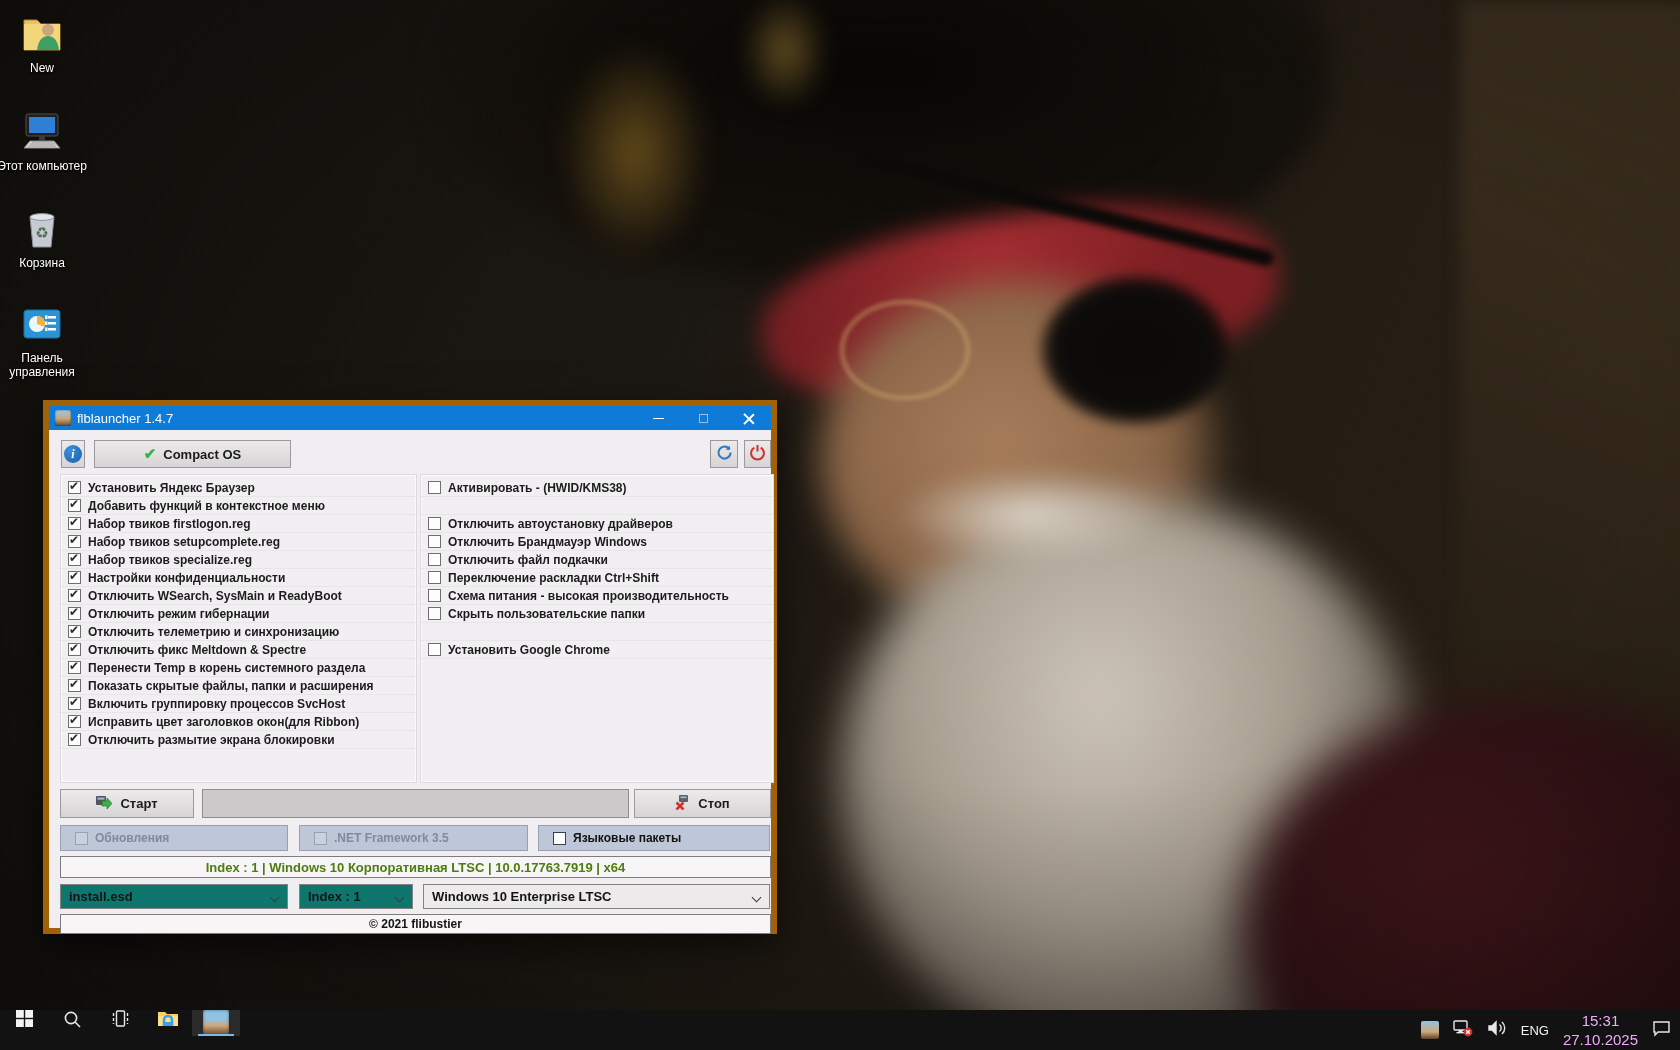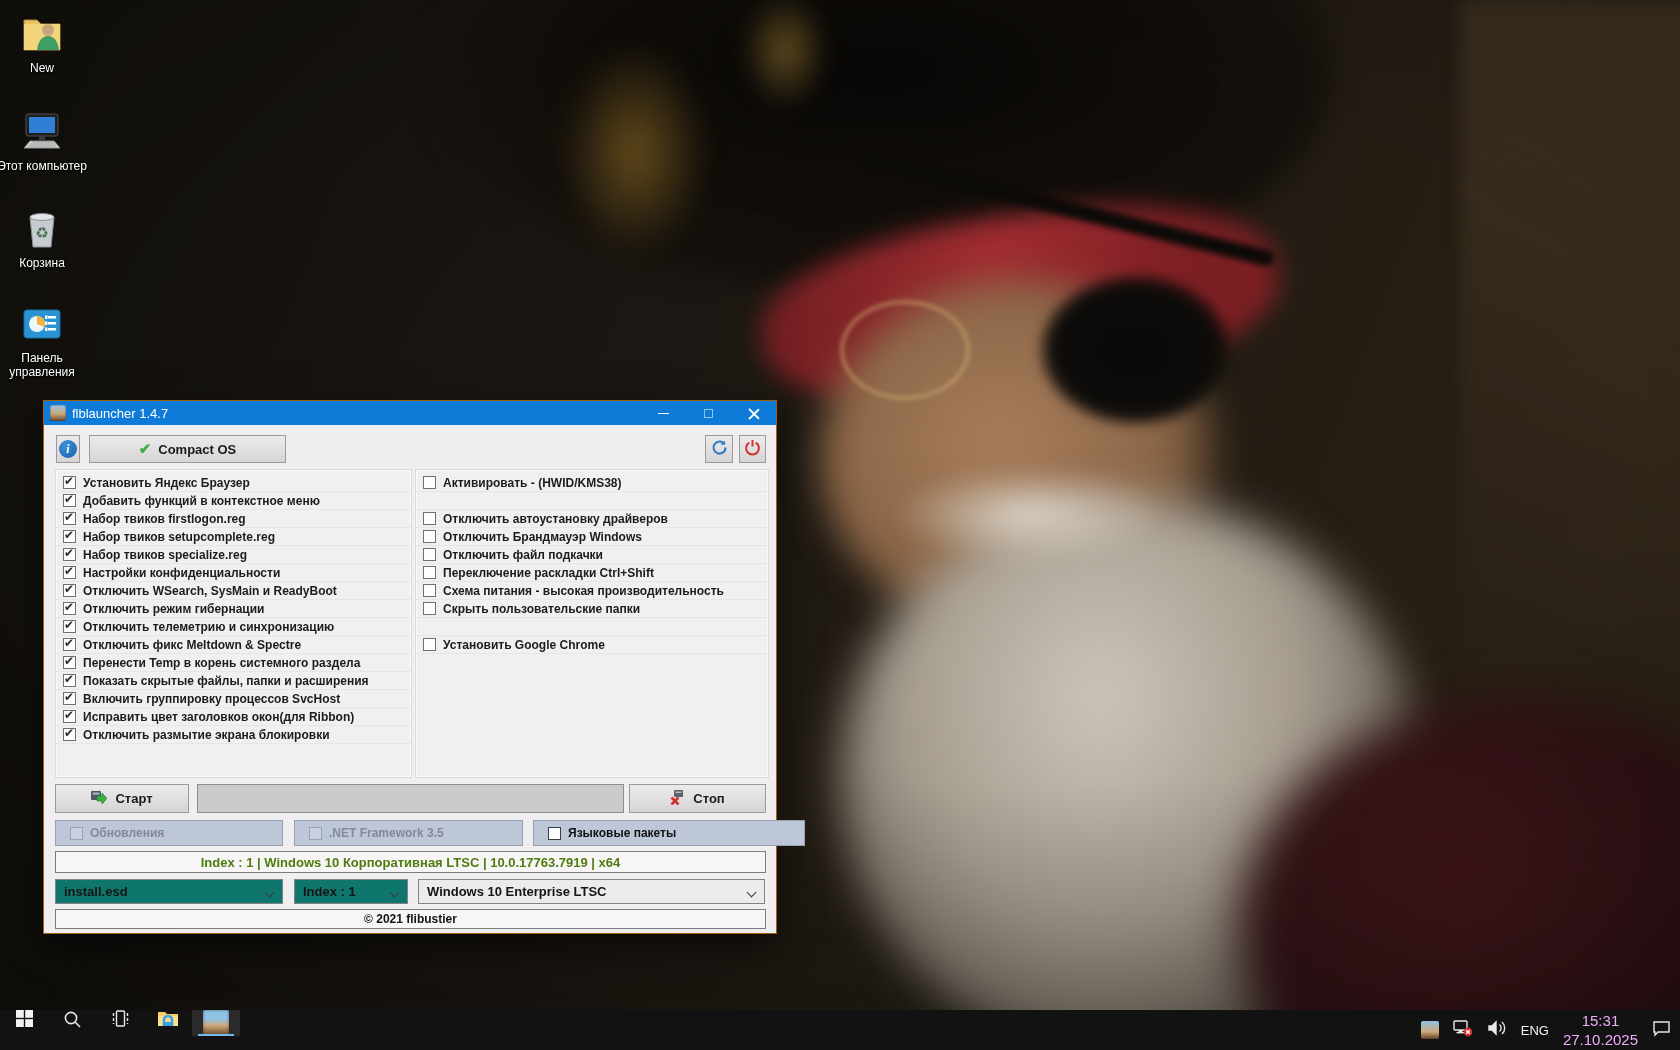--- a/index.html
+++ b/index.html
@@ -26,21 +26,21 @@
   .wp-vignette { position:absolute; inset:0; background:radial-gradient(ellipse at 62% 42%, transparent 40%, rgba(0,0,0,.42) 100%); }
 
   
   .desk-icon { position:absolute; width:90px; display:flex; flex-direction:column; align-items:center; gap:3px; cursor:default; }
   .desk-icon .dlabel { color:#fff; font-size:12px; text-align:center; line-height:1.2;
      text-shadow:0 1px 2px rgba(0,0,0,.95), 0 0 3px rgba(0,0,0,.8); }
   .dicon { width:48px; height:48px; position:relative; }
 
   
   .app-window { position:absolute; left:43px; top:400px; width:734px; height:534px;
-    background:#f0eef0; border:1px solid #a16207; box-shadow:0 14px 34px rgba(0,0,0,.55); }
+    background:#f0eef0; border:6px solid #a16207; box-shadow:0 14px 34px rgba(0,0,0,.55); }
   .titlebar { position:absolute; left:0; top:0; right:0; height:24px; display:flex; align-items:center; padding-left:6px; }
   .titlebar .wicon { width:16px; height:16px; margin-right:6px; border-radius:2px;
     background:linear-gradient(180deg,#9cc8e8 0%, #caa87c 55%, #6b4a2e 100%); box-shadow:inset 0 0 2px rgba(0,0,0,.6); }
   .titlebar .ttext { color:#ffffff; font-size:13px; }
   .win-controls { position:absolute; right:0; top:0; height:24px; display:flex; }
   .wbtn { width:45px; height:24px; display:flex; align-items:center; justify-content:center; }
   .glyph-min { width:11px; height:1px; background:#fff; display:block; }
   .glyph-max { width:9px; height:9px; border:1px solid rgba(255,255,255,.55); display:block; }
   .glyph-close { position:relative; width:11px; height:11px; display:block; }
   .glyph-close::before,.glyph-close::after { content:""; position:absolute; left:5px; top:-1px; width:1.5px; height:14px; background:#fff; }
@@ -400,21 +400,21 @@
         <div class="extra disabled" style="left: 11px; top: 395px; width: 228px;">
           <span class="cb"></span>
           <span class="elabel">Обновления</span>
         </div>
 
         <div class="extra disabled" style="left: 250px; top: 395px; width: 229px;">
           <span class="cb"></span>
           <span class="elabel">.NET Framework 3.5</span>
         </div>
 
-        <div class="extra" style="left: 489px; top: 395px; width: 272px;">
+        <div class="extra" style="left: 489px; top: 395px; width: 232px;">
           <span class="cb"></span>
           <span class="elabel">Языковые пакеты</span>
         </div>
       </div>
 
     <div class="infobar" style="left:11px;top:426px;width:711px;height:22px;">
       <span>Index : 1 | Windows 10 Корпоративная LTSC | 10.0.17763.7919 | x64</span>
     </div>
 
     <div class="select" style="left:11px;top:454px;width:228px;">

